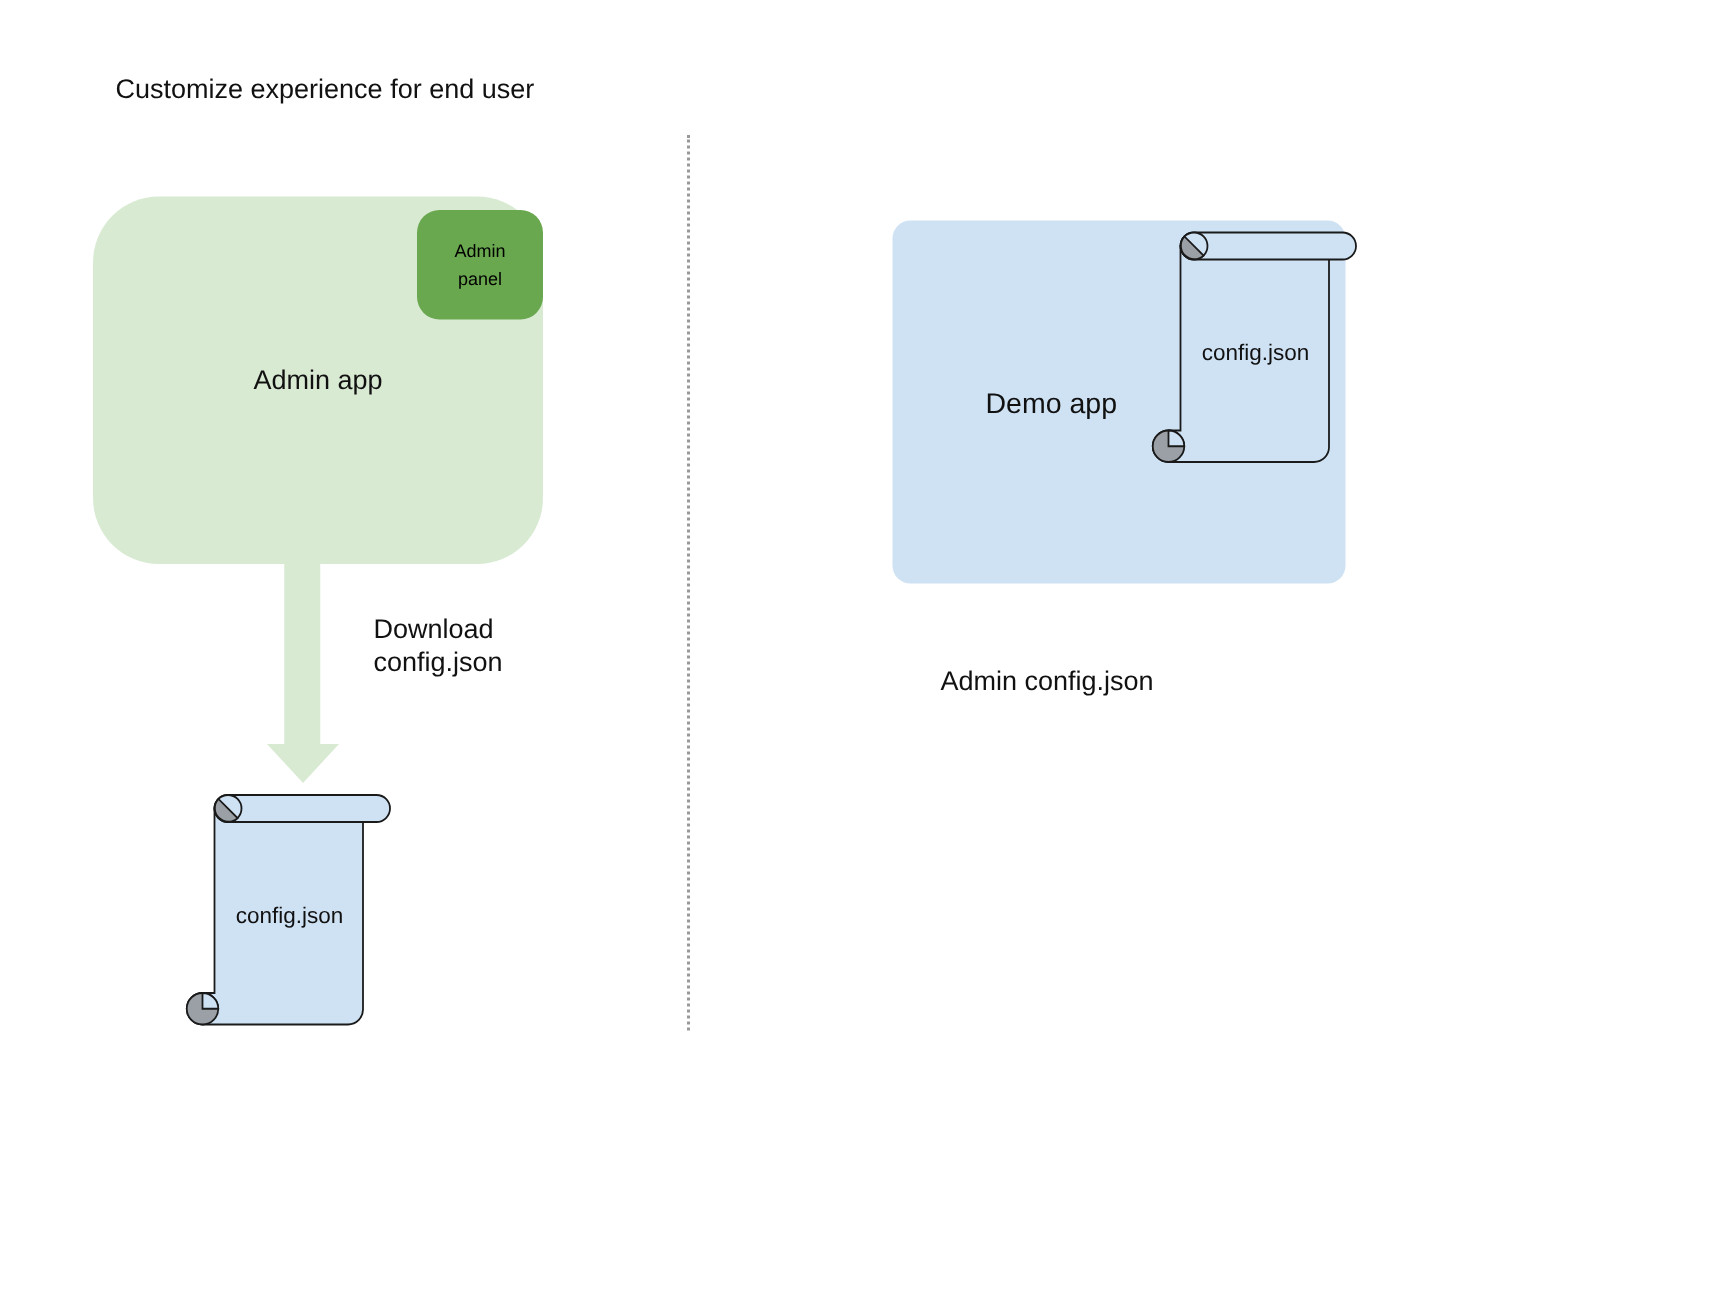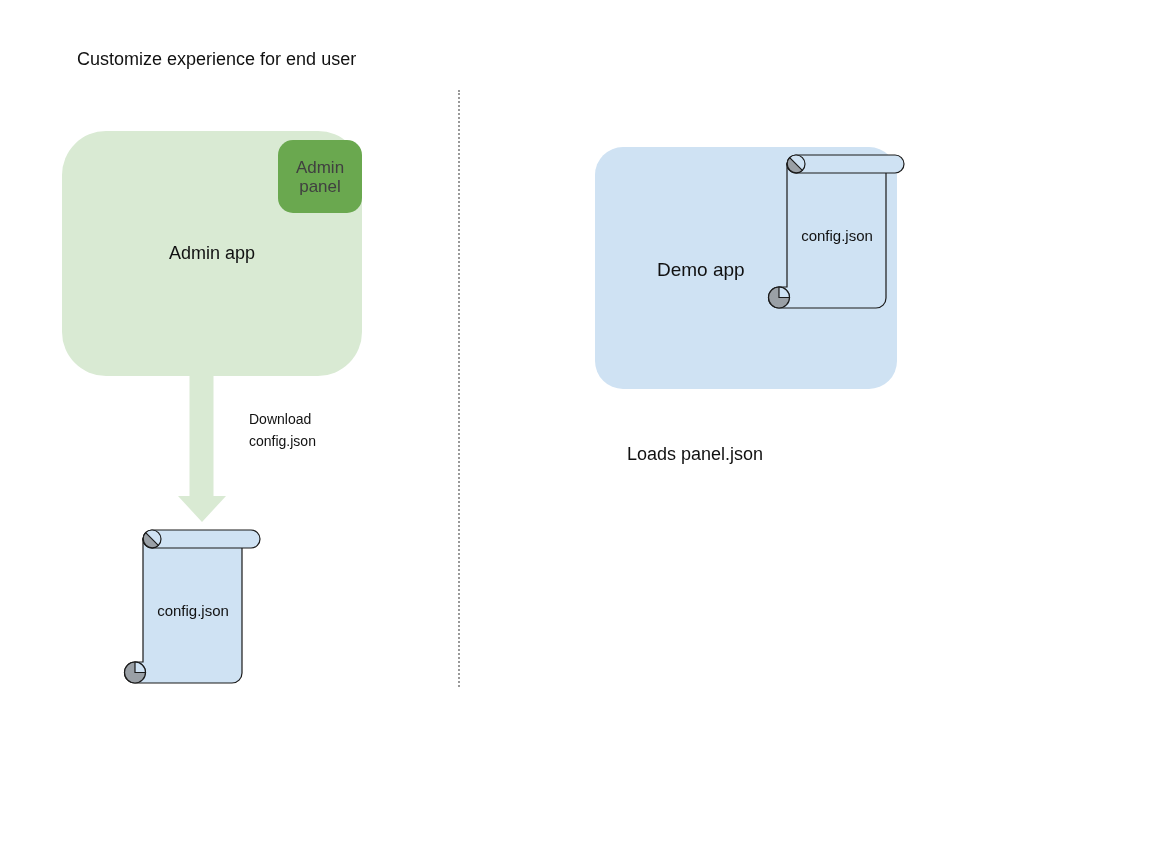--- a/index.html
+++ b/index.html
@@ -24,29 +24,29 @@
            border-left:2px dotted var(--divider-gray);}
 
   .admin-app{position:absolute;left:62px;top:131px;width:300px;height:245px;
              background:var(--green-light);border-radius:44px;
              display:flex;align-items:center;justify-content:center;}
   .admin-app-label{font-size:18px;color:var(--text);}
 
   .admin-panel{position:absolute;left:216px;top:9px;width:84px;height:73px;
                background:var(--green-dark);border-radius:15px;
                display:flex;align-items:center;justify-content:center;text-align:center;}
-  .admin-panel-label{font-size:17px;line-height:19px;color:#404040;white-space:pre-line;}
+  .admin-panel-label{font-size:12px;line-height:19px;color:#000000;white-space:pre-line;}
 
   .down-arrow{position:absolute;left:175px;top:376px;width:55px;height:148px;}
 
-  .arrow-label{position:absolute;left:249px;top:408px;font-size:14px;line-height:22px;
+  .arrow-label{position:absolute;left:249px;top:408px;font-size:18px;line-height:22px;
                color:var(--text);white-space:pre-line;}
 
   .demo-app{position:absolute;left:595px;top:147px;width:302px;height:242px;
-            background:var(--blue-light);border-radius:28px;}
+            background:var(--blue-light);border-radius:12px;}
   .demo-app-label{position:absolute;left:62px;top:112px;font-size:19px;color:var(--text);white-space:nowrap;}
 
   .scroll{position:absolute;width:142px;height:164px;}
   .scroll-left{left:121px;top:524px;}
   .scroll-right{left:765px;top:149px;}
   .scroll svg{position:absolute;left:0;top:0;width:142px;height:164px;}
   .scroll-label{position:absolute;left:22px;top:78px;width:100px;text-align:center;
                 font-size:15px;color:var(--text);}
 
   .caption{position:absolute;left:627px;top:444px;font-size:18px;color:var(--text);white-space:nowrap;}
@@ -100,15 +100,15 @@
       <path class="shape-fill" d="M22,15 H121 V149 A10,10 0 0 1 111,159 H14 A10.5,10.5 0 0 1 14,138 H22 Z"></path>
       <circle class="shape-gray" cx="14" cy="148.5" r="10.5"></circle>
       <path class="shape-fill" d="M14,148.5 L24.5,148.5 A10.5,10.5 0 0 0 14,138 Z"></path>
       <rect class="shape-fill" x="22" y="6" width="117" height="18" rx="9"></rect>
       <circle class="shape-fill" cx="31" cy="15" r="9"></circle>
       <path class="shape-gray" d="M24.64,8.64 A9,9 0 0 0 37.36,21.36 Z"></path>
     </svg>
     <span class="scroll-label">config.json</span>
   </div>
 
-  <div class="caption">Loads panel.json</div>
+  <div class="caption">Admin config.json</div>
 
 </div>
 
 </body></html>

